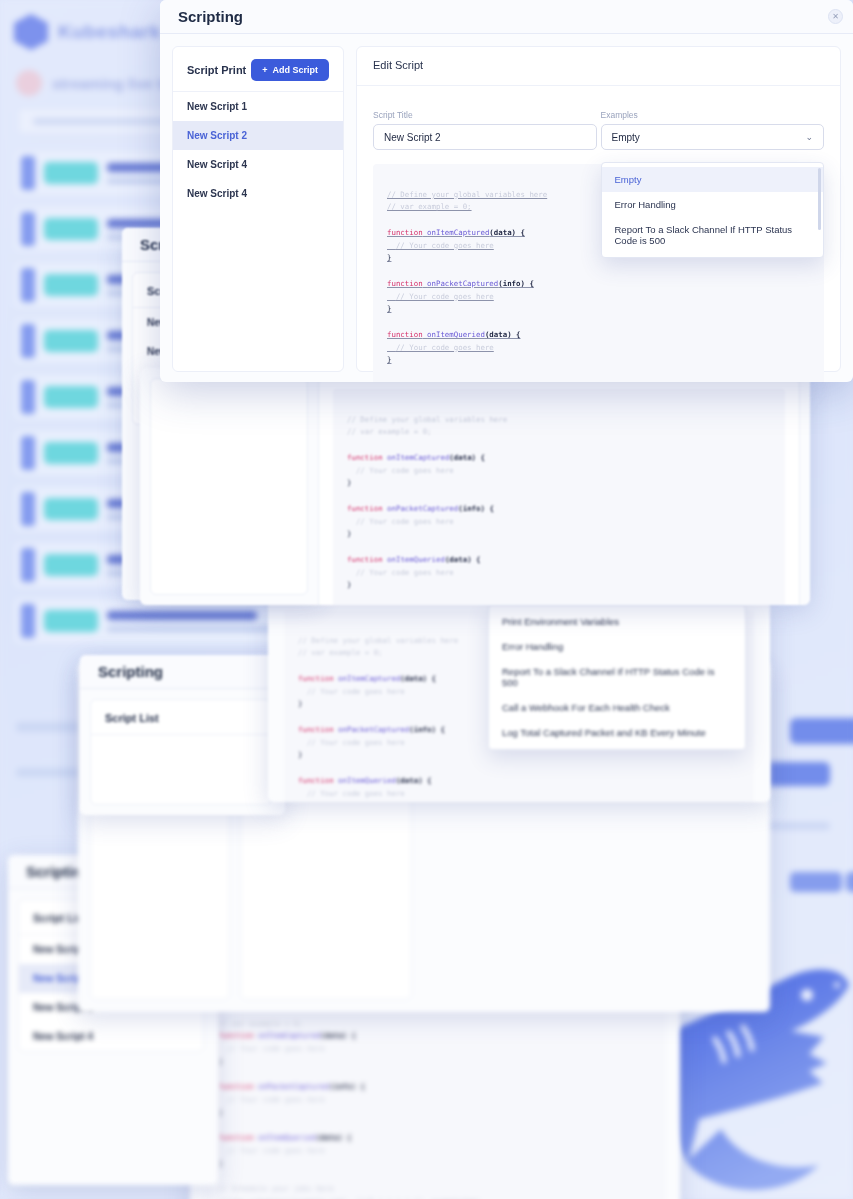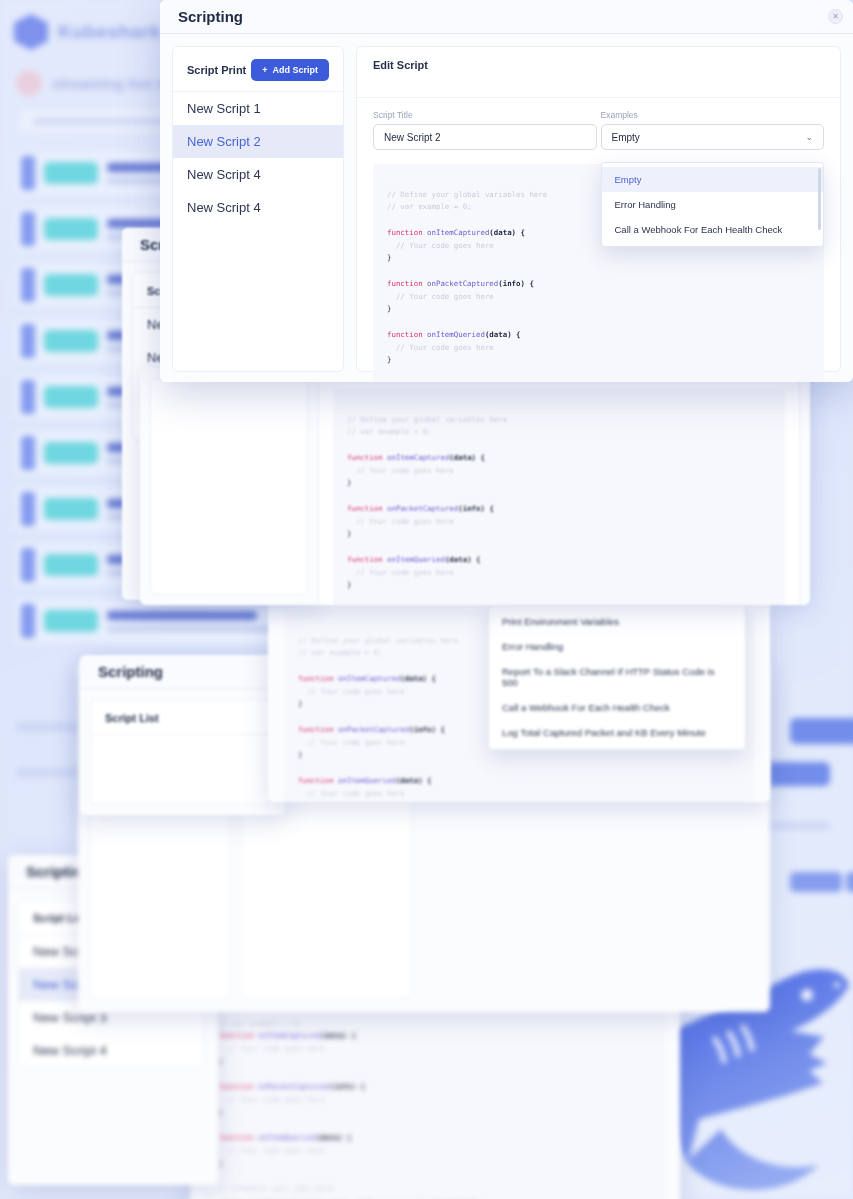--- a/index.html
+++ b/index.html
@@ -70,30 +70,30 @@
     background:#fff;border:1px solid #eceff8;border-radius:6px;
   }
   .sl-head{display:flex;align-items:center;justify-content:space-between;
     padding:12px 14px 10px;border-bottom:1px solid #eef1f9;}
   .sl-title{font-size:11px;font-weight:700;color:#28324d;}
   .add-btn{
     background:#3b5bdb;color:#fff;border:0;border-radius:5px;
     font-size:9px;font-weight:700;padding:6px 11px;cursor:pointer;
     display:flex;align-items:center;gap:5px;font-family:inherit;
   }
-  .sl-item{ padding:9px 14px;font-size:13px;color:#2d3650;cursor:pointer;}
+  .sl-item{ padding:9px 14px;font-size:10px;color:#2d3650;cursor:pointer;font-weight:bold;}
   .sl-item.active{ background:#e6eaf8;color:#4a63d6;}
 
   
-  .ep-title{font-size:11px;font-weight:700;color:#28324d;padding:12px 16px 26px;
+  .ep-title{font-size:11px;font-weight:400;color:#28324d;padding:12px 16px 14px;
     border-bottom:1px solid #eef1f9;}
   .ep-body{padding:12px 16px;}
   .idx{font-size:10px;color:#222c46;margin-bottom:14px;}
   .idx b{font-weight:700;}
-  .fields{display:flex;gap:4px;}
+  .fields{display:flex;gap:4px;margin-top:12px;}
   .fld{flex:1;position:relative;}
   .fld label{display:block;font-size:8.5px;color:#9aa3bd;margin-bottom:4px;}
   .fld input,.fld .selbox{
     width:100%;height:26px;border:1px solid #d8dceb;border-radius:5px;
     background:#fff;font-size:10px;color:#1e2741;padding:0 10px;
     font-family:inherit;display:flex;align-items:center;
   }
   .selbox{justify-content:space-between;cursor:pointer;}
   .caret{font-size:9px;color:#6b7590;}
 
@@ -123,21 +123,21 @@
     background:#edf0fa;border:1px solid #dde3f3;display:flex;
     align-items:center;justify-content:center;font-size:8px;color:#97a0bb;cursor:pointer;
   }
   .empty-state{
     display:flex;flex-direction:column;align-items:center;justify-content:flex-start;
     padding-top:16px;text-align:center;color:#aab3cc;font-size:8.2px;line-height:1.7;
   }
   .empty-ic{width:46px;height:30px;border:1px solid #d6ddf0;border-radius:4px;
     margin:14px 0;display:flex;align-items:center;justify-content:center;
     color:#c4cce2;font-family:"DejaVu Sans Mono",monospace;font-size:10px;}
-  .blur1{filter:blur(.55px);}
+  .blur1{filter:blur(.55px);text-decoration:underline;}
   .blur2{filter:blur(1.1px);}
   .blur3{filter:blur(1.7px);}
   .blur4{filter:blur(2.4px);}
 </style>
 </head>
 <body>
 
 <div class="bg-app">
   <div class="bg-logo">
     <div class="bg-logo-mark"></div>
@@ -416,21 +416,21 @@
           <div class="fld">
             <label>Examples</label>
             <div class="selbox">
               <span>Empty</span>
               <span class="caret">⌄</span>
             </div>
             <div class="dropdown">
               <div class="dd-scroll"></div>
               <div class="dd-item sel">Empty</div>
               <div class="dd-item">Error Handling</div>
-              <div class="dd-item">Call a Webhook For Each Health Check</div>
+              <div class="dd-item">Report To a Slack Channel If HTTP Status Code is 500</div>
             </div>
           </div>
         </div>
 
         <div class="editor blur1">
 <span class="cm">// Define your global variables here</span>
 <span class="cm">// var example = 0;</span>
 
 <span class="kw">function</span> <span class="fn">onItemCaptured</span><span class="arg">(data) {</span>
   <span class="cm">// Your code goes here</span>

